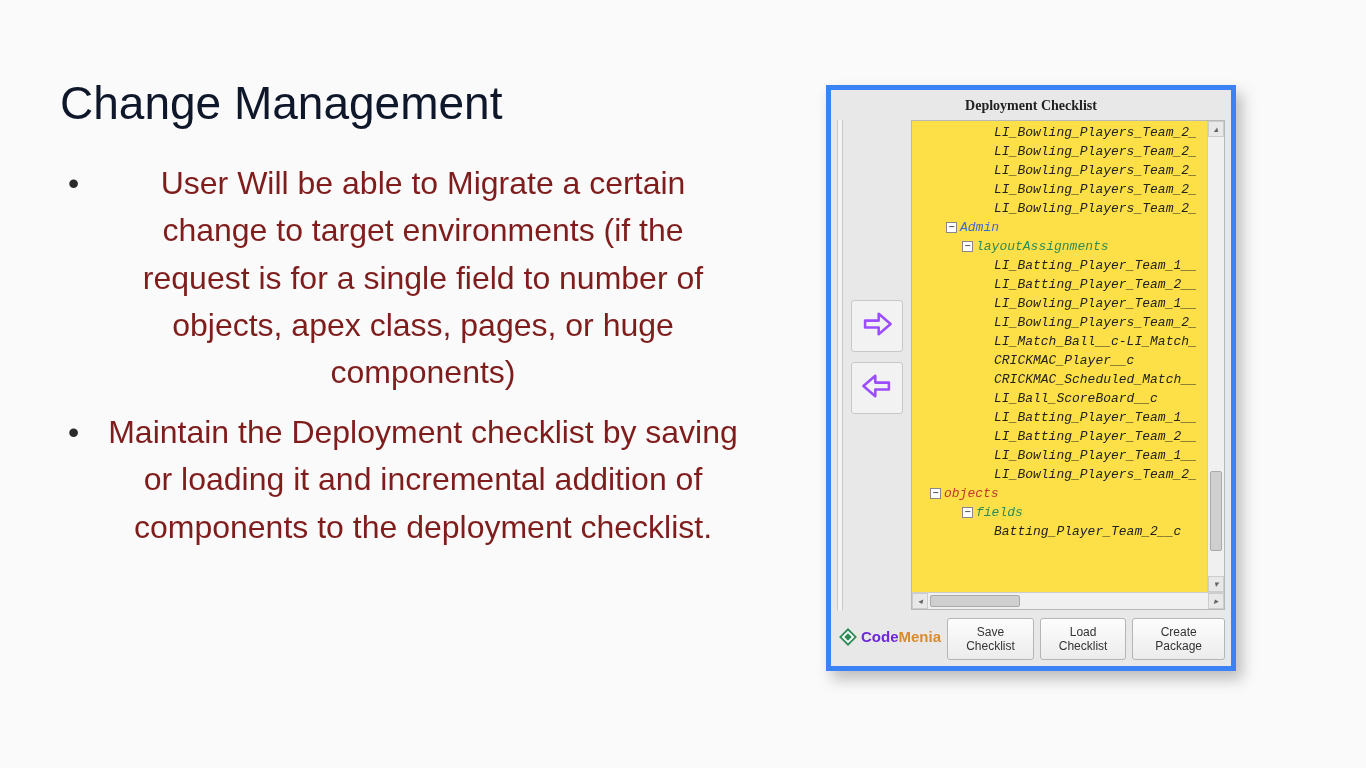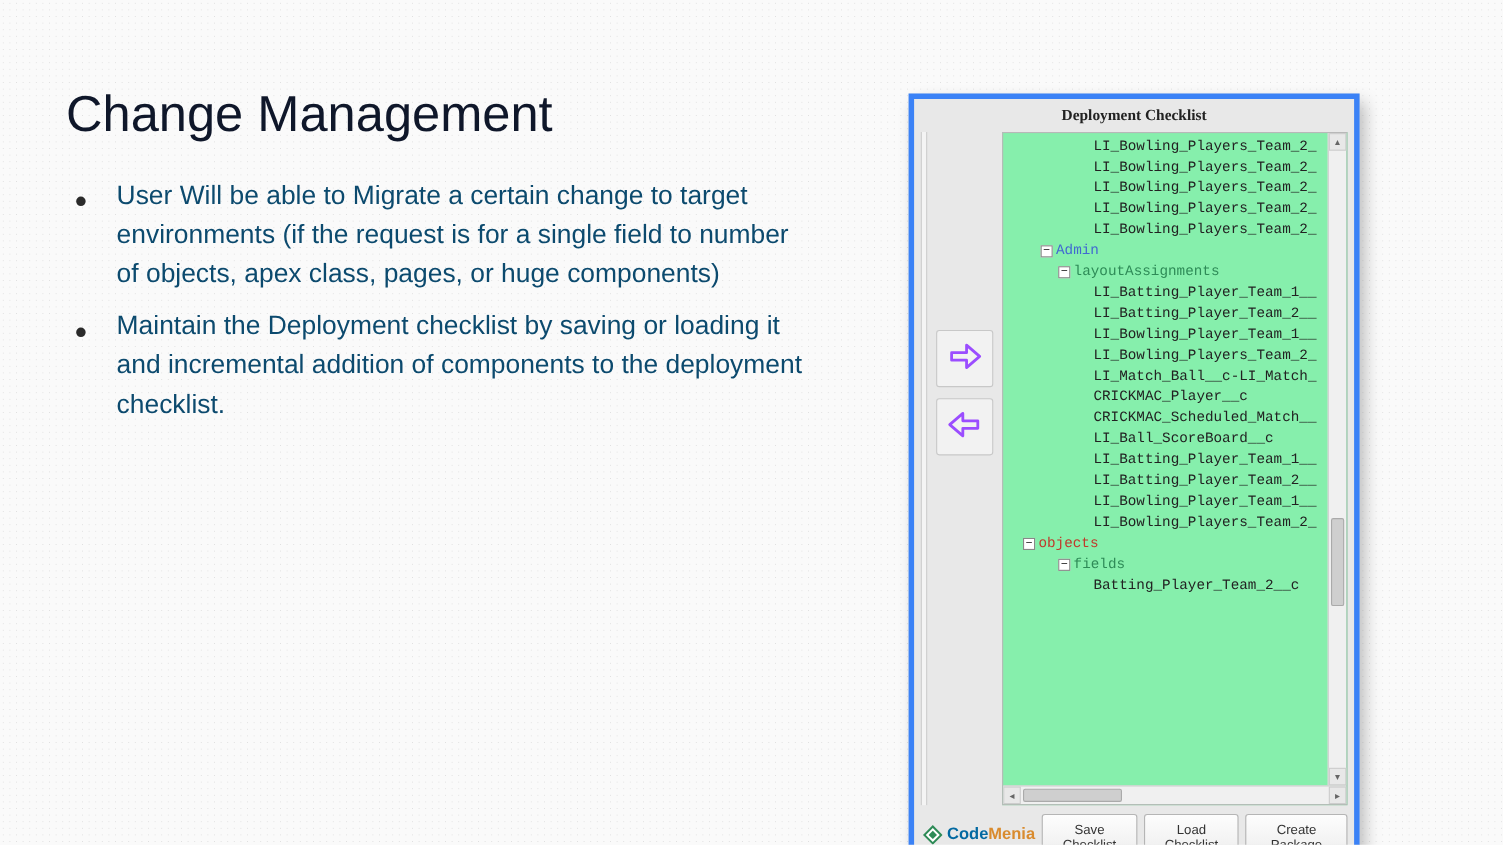--- a/index.html
+++ b/index.html
@@ -32,24 +32,25 @@
   .text-col {
     width: 680px;
   }
   ul.bullets {
     list-style: none;
     padding-left: 0;
   }
   ul.bullets li {
     position: relative;
     padding-left: 46px;
-    font-size: 24px;
+    font-size: 32px;
     line-height: 1.48;
-    color: #0c4a6e;
+    color: #7f1d1d;
     margin-bottom: 12px;
+    text-align: center;
   }
   ul.bullets li::before {
     content: "•";
     position: absolute;
     left: 8px;
     top: 0;
     font-size: 32px;
     color: #2a2a2a;
   }
   
@@ -97,25 +98,26 @@
     border: 1px solid #c8c8c8;
     border-radius: 3px;
     display: flex;
     align-items: center;
     justify-content: center;
     cursor: pointer;
   }
   .arrow-btn svg { width: 34px; height: 34px; }
   .tree-wrap {
     flex: 1;
-    background: #86efac;
+    background: #fde047;
     border: 1px solid #b8b8b8;
     position: relative;
-    height: 612px;
+    height: 490px;
     overflow: hidden;
+    font-style: italic;
   }
   .tree {
     font-family: "Courier New", monospace;
     font-size: 13px;
     line-height: 19px;
     padding: 2px 2px 2px 4px;
     white-space: nowrap;
     color: #333;
   }
   .exp {
@@ -184,21 +186,21 @@
   }
   .logo {
     display: flex;
     align-items: center;
     gap: 4px;
     margin-right: auto;
     padding-left: 2px;
   }
   .logo svg { width: 18px; height: 18px; }
   .logo-text { font-weight: bold; font-size: 15px; }
-  .logo-text .g { color: #0369a1; }
+  .logo-text .g { color: #6d28d9; }
   .logo-text .o { color: #d98b2e; margin-top: 47px; }
   .logo-sub { font-size: 7px; color: #d98b2e; letter-spacing: 0.5px; display:block; line-height:6px; }
   .foot-btn {
     background: linear-gradient(#fdfdfd,#ececec);
     border: 1px solid #b5b5b5;
     border-radius: 3px;
     padding: 6px 8px;
     font-size: 12px;
     color: #333;
     cursor: pointer;

